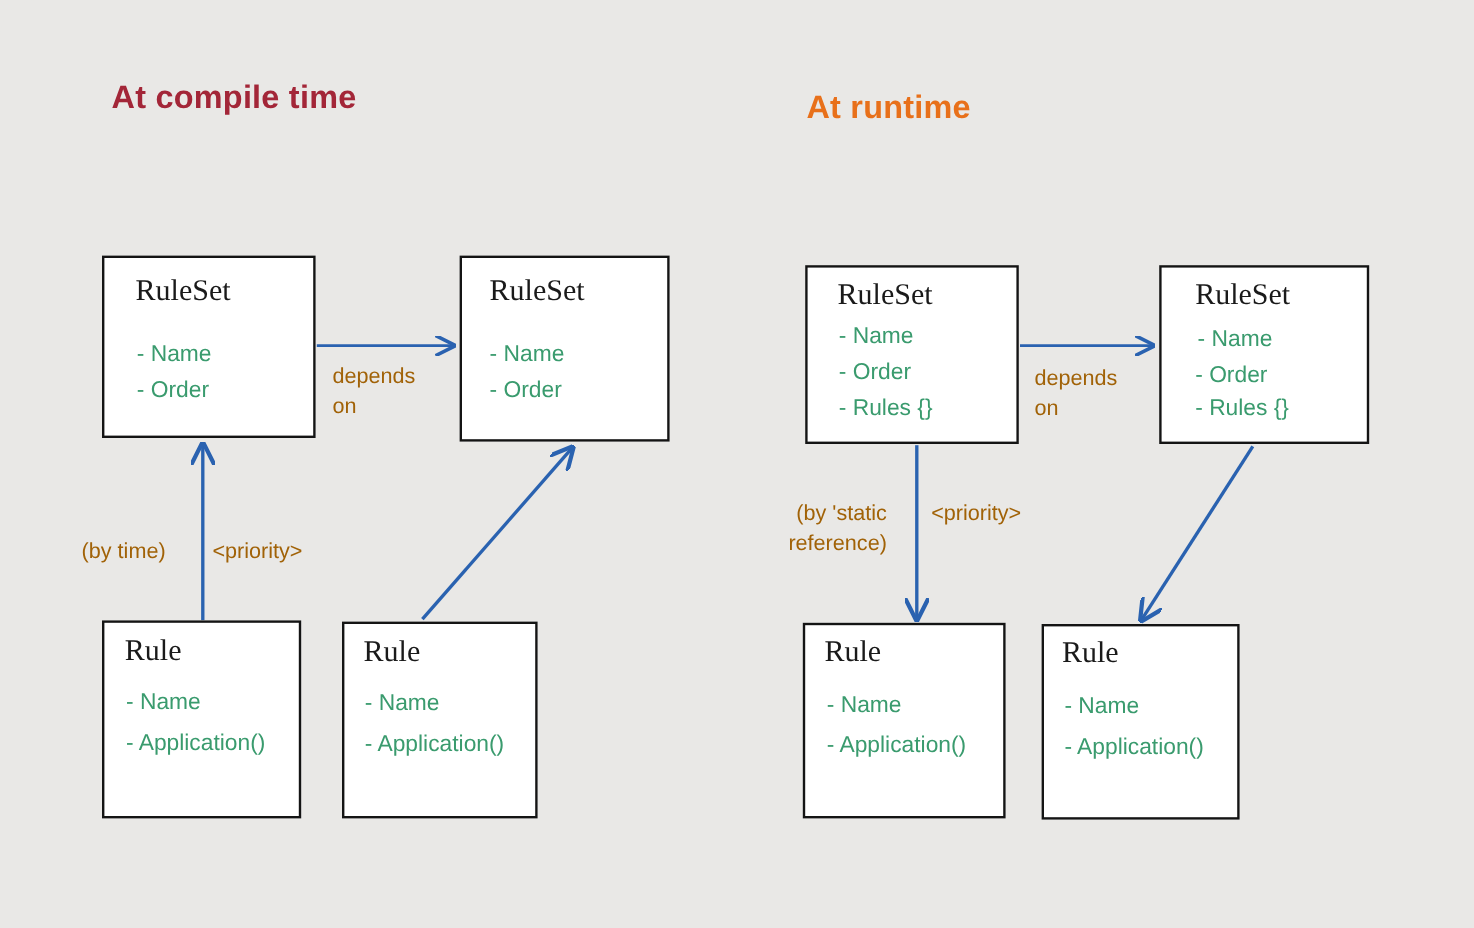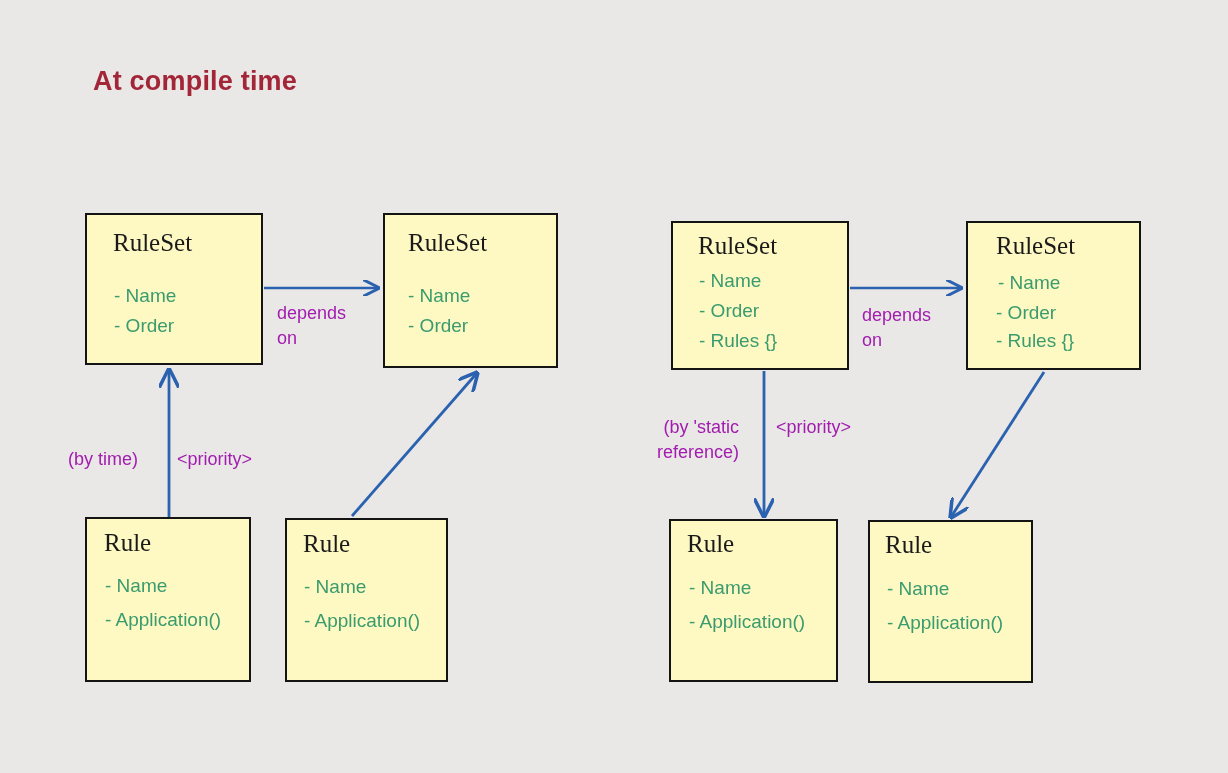--- a/index.html
+++ b/index.html
@@ -36,21 +36,21 @@
     left: 672px;
     top: 74px;
     color: #e8701a;
   }
 
   
   .box {
     position: absolute;
     box-sizing: border-box;
     border: 2.5px solid #141414;
-    background: #fef9c3;
+    background: #ffffff;
   }
   .box-title {
     position: absolute;
     font-family: "Liberation Serif", serif;
     font-size: 25px;
     color: #1a1a1a;
     white-space: nowrap;
   }
   .box-field {
     position: absolute;
@@ -58,21 +58,21 @@
     font-size: 19px;
     color: #3a9b6e;
     white-space: nowrap;
   }
 
   
   .edge-label {
     position: absolute;
     font-family: "Liberation Sans", sans-serif;
     font-size: 18px;
-    color: #a21caf;
+    color: #a16207;
     line-height: 25px;
     white-space: pre-line;
   }
 
   
   #arrows {
     position: absolute;
     left: 0;
     top: 0;
     width: 1228px;
@@ -80,20 +80,21 @@
     pointer-events: none;
   }
 </style>
 </head>
 <body>
 
 <div id="canvas">
 
   <div class="section-title" id="title-compile">At compile time</div>
 
+  <div class="section-title" id="title-runtime">At runtime</div>
 
   <svg id="arrows" viewBox="0 0 1228 773" xmlns="http://www.w3.org/2000/svg">
     <defs>
       <marker id="ah" viewBox="0 0 10 10" refX="9" refY="5" markerWidth="7" markerHeight="7" orient="auto-start-reverse">
         <path d="M 0 0 L 10 5 L 0 10" fill="none" stroke="#2a62b0" stroke-width="1.8"></path>
       </marker>
     </defs>
 
     <line x1="264" y1="288" x2="378" y2="288" stroke="#2a62b0" stroke-width="2.4" marker-end="url(#ah)"></line>
 

